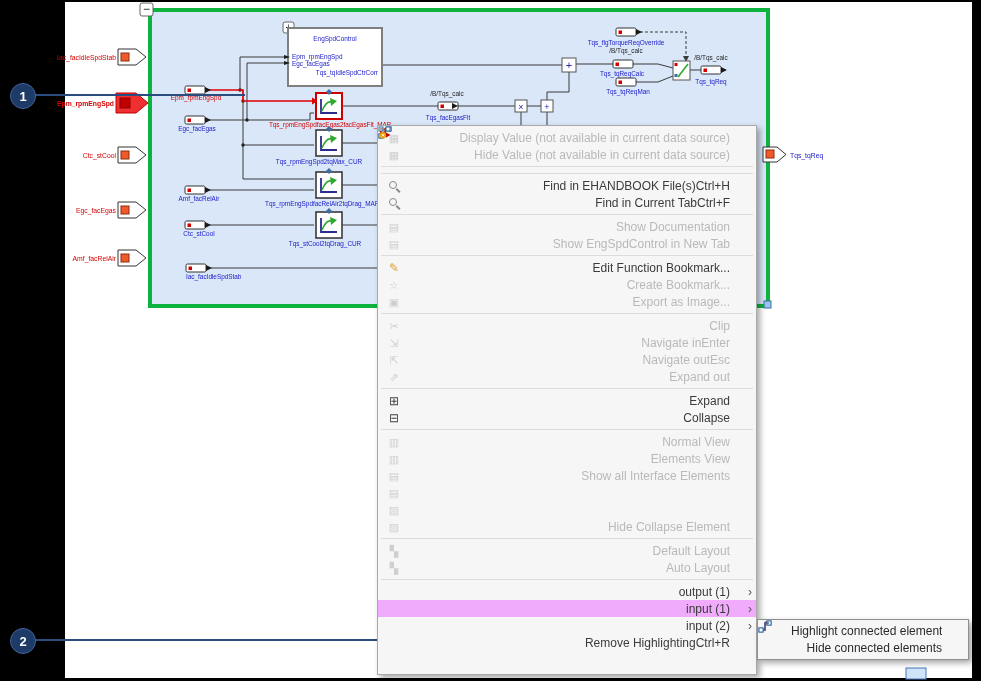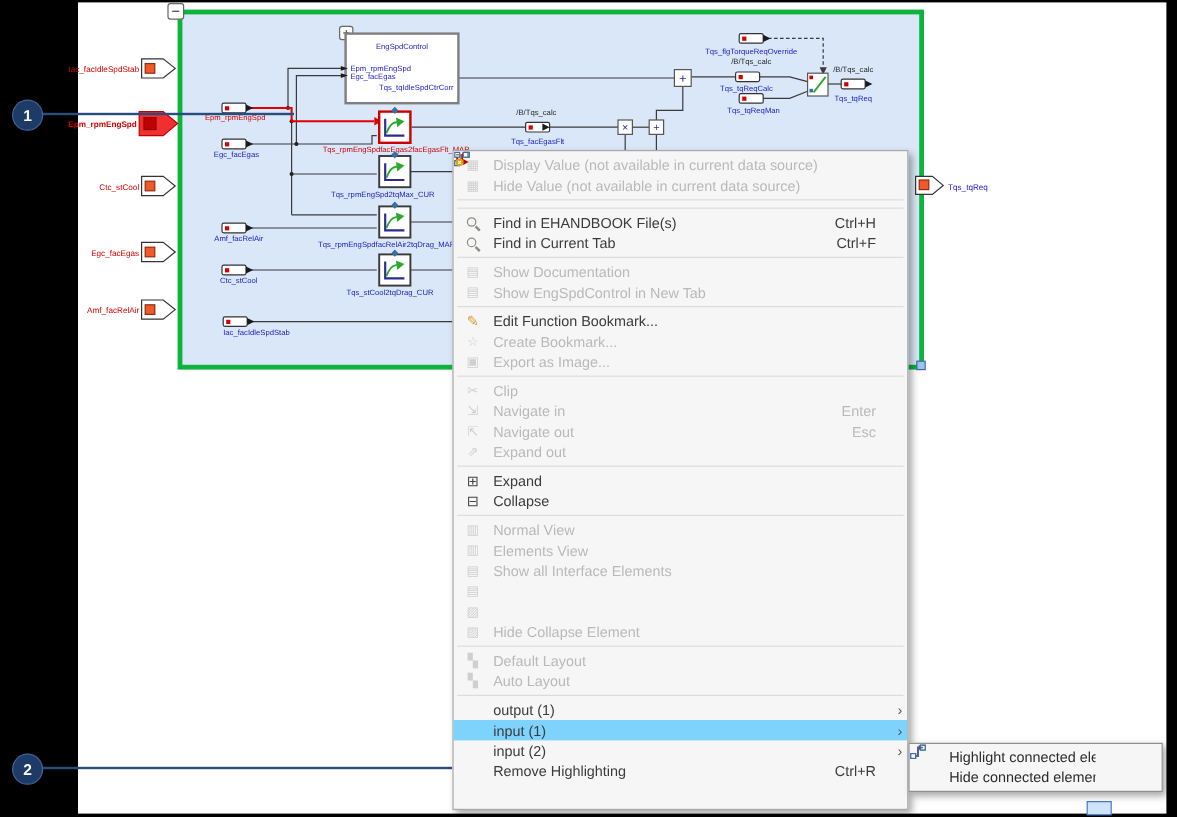--- a/index.html
+++ b/index.html
@@ -18,25 +18,25 @@
   .callout-line{position:absolute;height:2.4px;background:#2b4c7e;z-index:3;}
 
   
   .menu{position:absolute;left:377px;top:125px;width:380px;height:550px;background:#f6f6f6;
     border:1px solid #a9a9a9;box-shadow:3px 3px 6px rgba(0,0,0,.35);z-index:5;
     padding:3px 0;box-sizing:border-box;display:flex;flex-direction:column;
     font-size:12px;color:#3b3b3b;}
   .menu-item{display:flex;align-items:center;height:17px;flex:0 0 auto;padding:0 4px 0 7px;}
   .mi-icon{width:18px;min-width:18px;height:14px;display:flex;align-items:center;justify-content:center;
     font-size:11px;color:#9a9a9a;margin-right:8px;line-height:14px;}
-  .mi-label{flex:1;white-space:nowrap;overflow:hidden;}
-  .mi-shortcut{margin-left:29px;padding-right:12px;white-space:nowrap;}
+  .mi-label{flex:1;white-space:nowrap;overflow:hidden;text-align:right;}
+  .mi-shortcut{margin-left:0;padding-right:12px;white-space:nowrap;}
   .mi-arrow{width:10px;min-width:10px;color:#555;font-size:12px;text-align:right;}
   .menu-item.disabled{color:#b9b9b9;} .menu-item.disabled .mi-icon{color:#cfcfcf;}
-  .menu-item.highlighted{background:#7dd3fc;}
+  .menu-item.highlighted{background:#f0abfc;}
   .menu-sep{height:1px;background:#dcdcdc;margin:3px 3px;flex:0 0 auto;}
 
   .icon-pencil{color:#db9a2e !important;font-size:12px !important;}
   .icon-expandbox,.icon-collapsebox{color:#444 !important;font-size:12px !important;}
   .icon-search{position:relative;width:12px;height:12px;display:inline-block;}
   .icon-search::before{content:"";position:absolute;left:1px;top:1px;width:6px;height:6px;
      border:1.5px solid #8a8a86;border-radius:50%;}
   .icon-search::after{content:"";position:absolute;left:8.8px;top:8.8px;width:4.5px;height:1.8px;
      background:#8a8a86;transform:rotate(45deg);transform-origin:0 0;}
 

